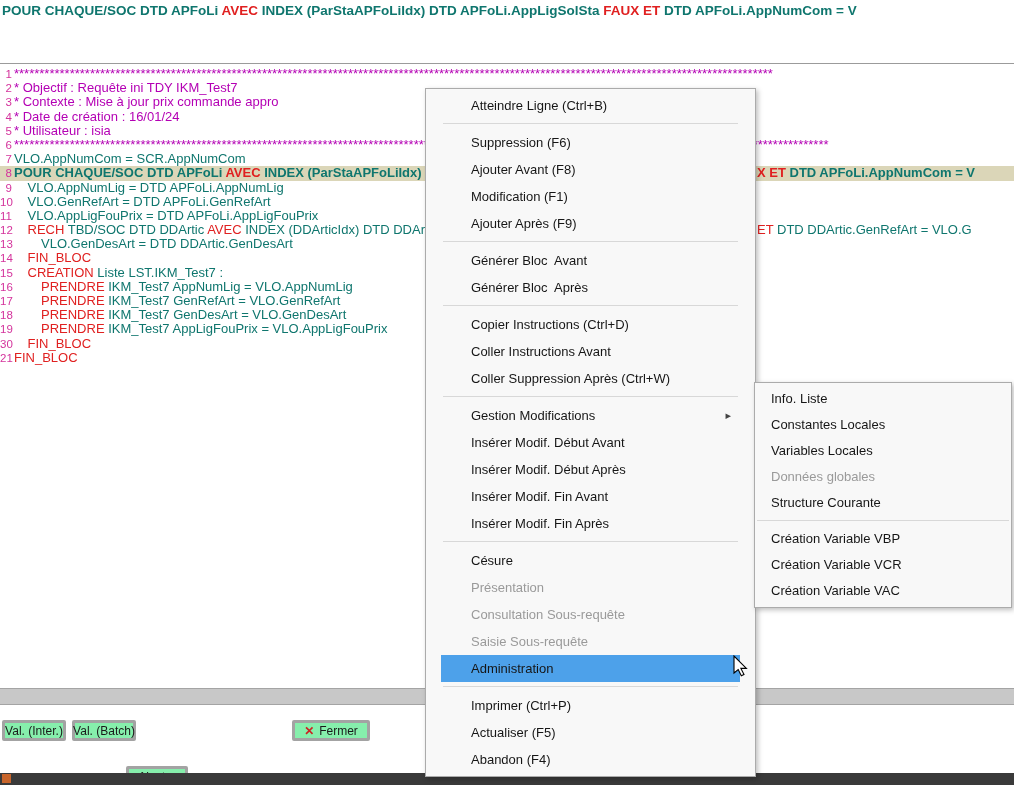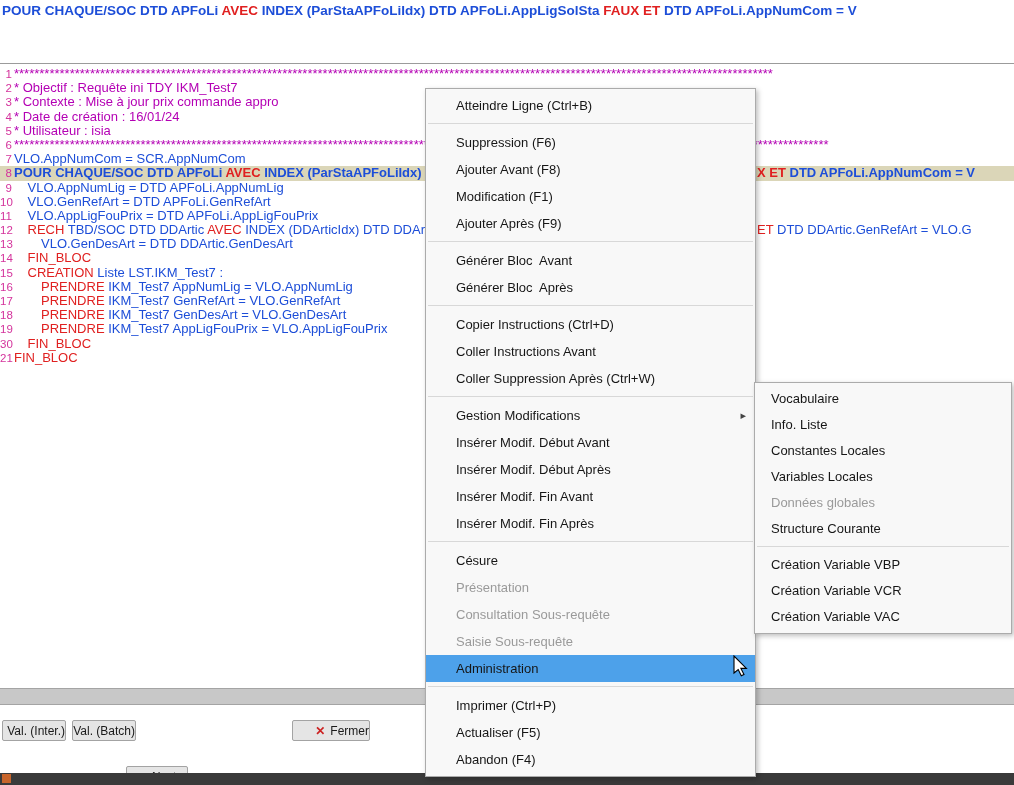--- a/index.html
+++ b/index.html
@@ -14,48 +14,48 @@
   
   .editor { position:absolute; top:63px; left:0; width:1014px; height:625px;
             border-top:1px solid #9b9b9b; background:#fff; padding-top:3px; }
   .code-line { position:relative; height:14.2px; line-height:14.2px; font-size:13px;
                white-space:pre; padding-left:14px; }
   .code-line.hl { background:var(--highlight-line-bg,#dbd6b8); }
   .code-line.bold { font-weight:bold; }
   .line-num { position:absolute; left:0; top:0; width:12px; text-align:right;
               font-weight:normal; font-size:11.5px; color:var(--line-number-pink,#d4339c); }
   .right-seg { position:absolute; left:757px; top:0; white-space:pre; }
-  .tok.k { color:#1d4ed8; }
+  .tok.k { color:#0f766e; }
   .tok.r { color:var(--keyword-red,#e02020); }
   .tok.m { color:var(--comment-magenta,#b400b4); }
 
   
   .hscroll { position:absolute; top:688px; left:0; width:1014px; height:17px;
              background:#c8c8c8; border-top:1px solid #a4a4a4; border-bottom:1px solid #a4a4a4; z-index:2; }
 
   
   .button-bar { position:absolute; top:720px; left:0; width:430px; height:23px; z-index:2; }
-  .btn { position:absolute; top:0; height:21px; background:#e5e5e5; border:1px solid #a3a3a3;
+  .btn { position:absolute; top:0; height:21px; background:#86efac; border:3px solid #a3a3a3;
          border-radius:2px; font-size:12px; color:#1a1a1a; display:flex; align-items:center;
-         justify-content:flex-end; white-space:pre; cursor:default; }
+         justify-content:center; white-space:pre; cursor:default; }
   .btn1 { left:2px;   width:64px; }
   .btn2 { left:72px;  width:64px; }
   .btn3 { left:126px; width:62px;margin-top:46px; }
   .btn4 { left:292px; width:78px; }
   .btn-x { color:var(--fermer-x-red,#cc2222); font-weight:bold; margin-right:5px; font-size:12px; }
 
   
   .taskbar-strip { position:absolute; top:773px; left:0; width:1014px; height:12px;
                    background:var(--taskbar-dark,#3a3a3a); z-index:3; }
   .taskbar-accent { position:absolute; top:1px; left:2px; width:9px; height:9px;
                     background:var(--taskbar-accent-orange,#c8652b); }
 
   
   .context-menu { position:absolute; left:425px; top:88px; width:331px; background:#f8f8f8;
-                  border:1px solid #ababab; padding:3px 0; z-index:10;
+                  border:1px solid #ababab; padding:3px 15px; z-index:10;
                   box-shadow:2px 2px 5px rgba(0,0,0,0.25); }
   .submenu { position:absolute; left:754px; top:382px; width:258px; background:#f8f8f8;
              border:1px solid #ababab; padding:3px 0; z-index:11;
              box-shadow:2px 2px 5px rgba(0,0,0,0.25); }
   .context-menu .menu-item { height:27px; line-height:27px; padding-left:30px; }
   .submenu .menu-item { height:26px; line-height:26px; padding-left:16px; }
   .menu-item { position:relative; font-size:13px; color:#161616; cursor:default; }
   .menu-label { white-space:pre; }
   .menu-item.disabled { color:var(--menu-disabled-text,#9a9a9a); }
   .menu-item.selected { background:var(--menu-selected-bg,#4da1ea); }
@@ -137,21 +137,20 @@
       <div class="menu-item disabled"><span class="menu-label">Consultation Sous-requête</span></div>
       <div class="menu-item disabled"><span class="menu-label">Saisie Sous-requête</span></div>
       <div class="menu-item selected"><span class="menu-label">Administration</span></div>
       <div class="menu-sep"></div>
       <div class="menu-item"><span class="menu-label">Imprimer (Ctrl+P)</span></div>
       <div class="menu-item"><span class="menu-label">Actualiser (F5)</span></div>
       <div class="menu-item"><span class="menu-label">Abandon (F4)</span></div>
     </div>
 
   <div class="submenu">
-      <div class="menu-item"><span class="menu-label">Vocabulaire</span></div>
       <div class="menu-item"><span class="menu-label">Info. Liste</span></div>
       <div class="menu-item"><span class="menu-label">Constantes Locales</span></div>
       <div class="menu-item"><span class="menu-label">Variables Locales</span></div>
       <div class="menu-item disabled"><span class="menu-label">Données globales</span></div>
       <div class="menu-item"><span class="menu-label">Structure Courante</span></div>
       <div class="menu-sep"></div>
       <div class="menu-item"><span class="menu-label">Création Variable VBP</span></div>
       <div class="menu-item"><span class="menu-label">Création Variable VCR</span></div>
       <div class="menu-item"><span class="menu-label">Création Variable VAC</span></div>
     </div>

